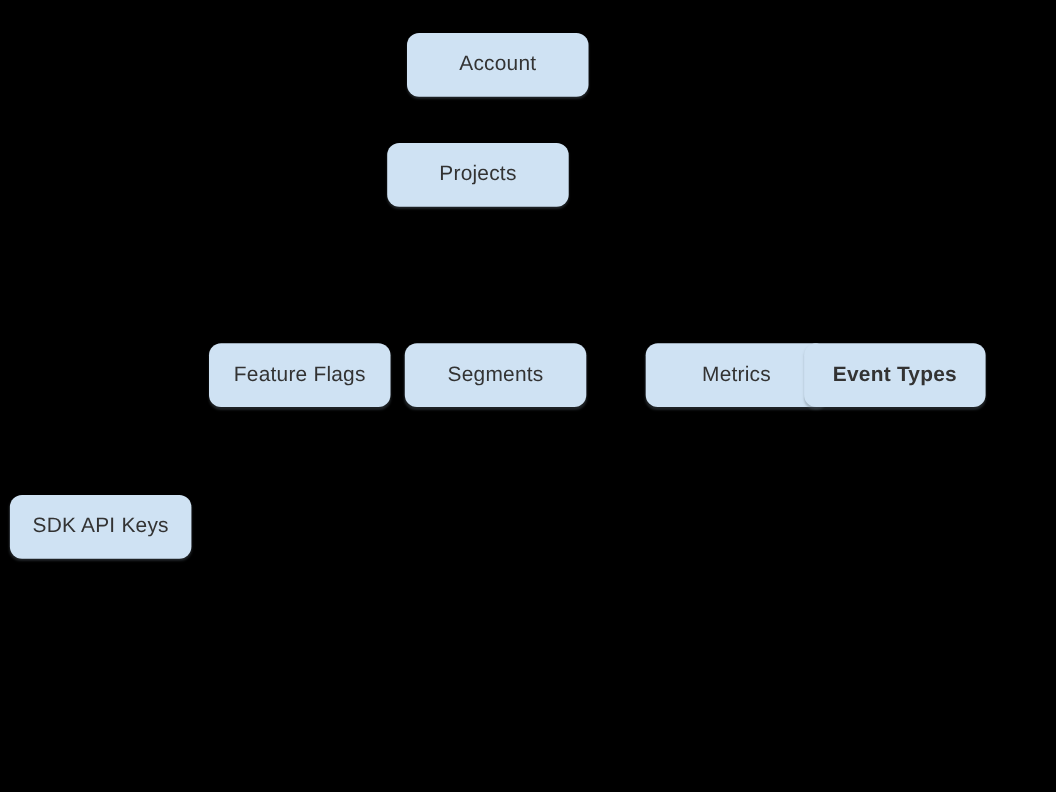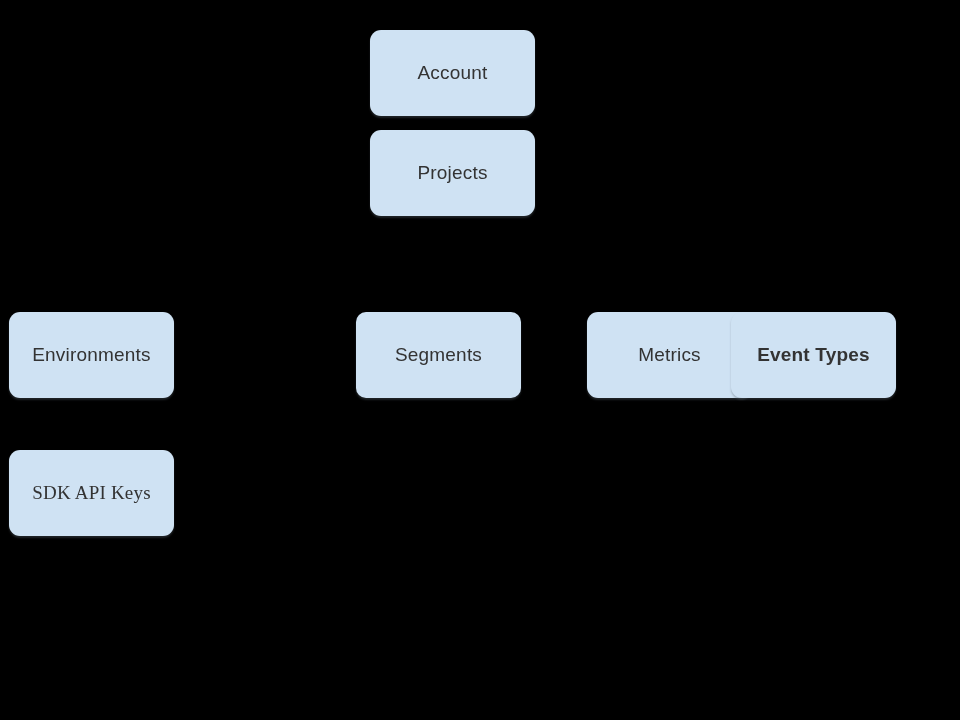--- a/index.html
+++ b/index.html
@@ -11,53 +11,53 @@
     position: relative;
     width: 960px;
     height: 720px;
     background: #000000;
     overflow: hidden;
     font-family: "Liberation Sans", "DejaVu Sans", sans-serif;
   }
   .node {
     position: absolute;
     width: 165px;
-    height: 86px;
+    height: 58px;
     background: #cfe2f3;
     border-radius: 11px;
     display: flex;
     align-items: center;
     justify-content: center;
     color: #333333;
     font-size: 19px;
     letter-spacing: 0.2px;
     box-shadow: 0 2px 2px rgba(90, 100, 110, 0.35);
     box-sizing: border-box;
   }
   .n-account      { left: 370px; top: 30px;  }
-  .n-projects     { left: 370px; top: 130px; }
+  .n-projects     { left: 352px; top: 130px; }
   .n-environments { left: 9px;   top: 312px; }
   .n-feature-flags{ left: 190px; top: 312px; }
-  .n-segments     { left: 356px; top: 312px; border-radius: 10px; }
+  .n-segments     { left: 368px; top: 312px; }
   .n-metrics      { left: 550px; top: 312px; margin-left: 37px; }
   .n-event-types  { left: 731px; top: 312px; font-weight: bold; }
-  .n-sdk-api-keys { left: 9px;   top: 450px; font-family: Liberation Serif, serif; }
+  .n-sdk-api-keys { left: 9px;   top: 450px; }
 </style>
 </head>
 <body>
 
 <div class="canvas">
   <div class="node n-account">
     <span>Account</span>
   </div>
   <div class="node n-projects">
     <span>Projects</span>
   </div>
-  <div class="node n-environments">
-    <span>Environments</span>
+  <div class="node n-feature-flags">
+    <span>Feature Flags</span>
   </div>
   <div class="node n-segments">
     <span>Segments</span>
   </div>
   <div class="node n-metrics">
     <span>Metrics</span>
   </div>
   <div class="node n-event-types">
     <span>Event Types</span>
   </div>

